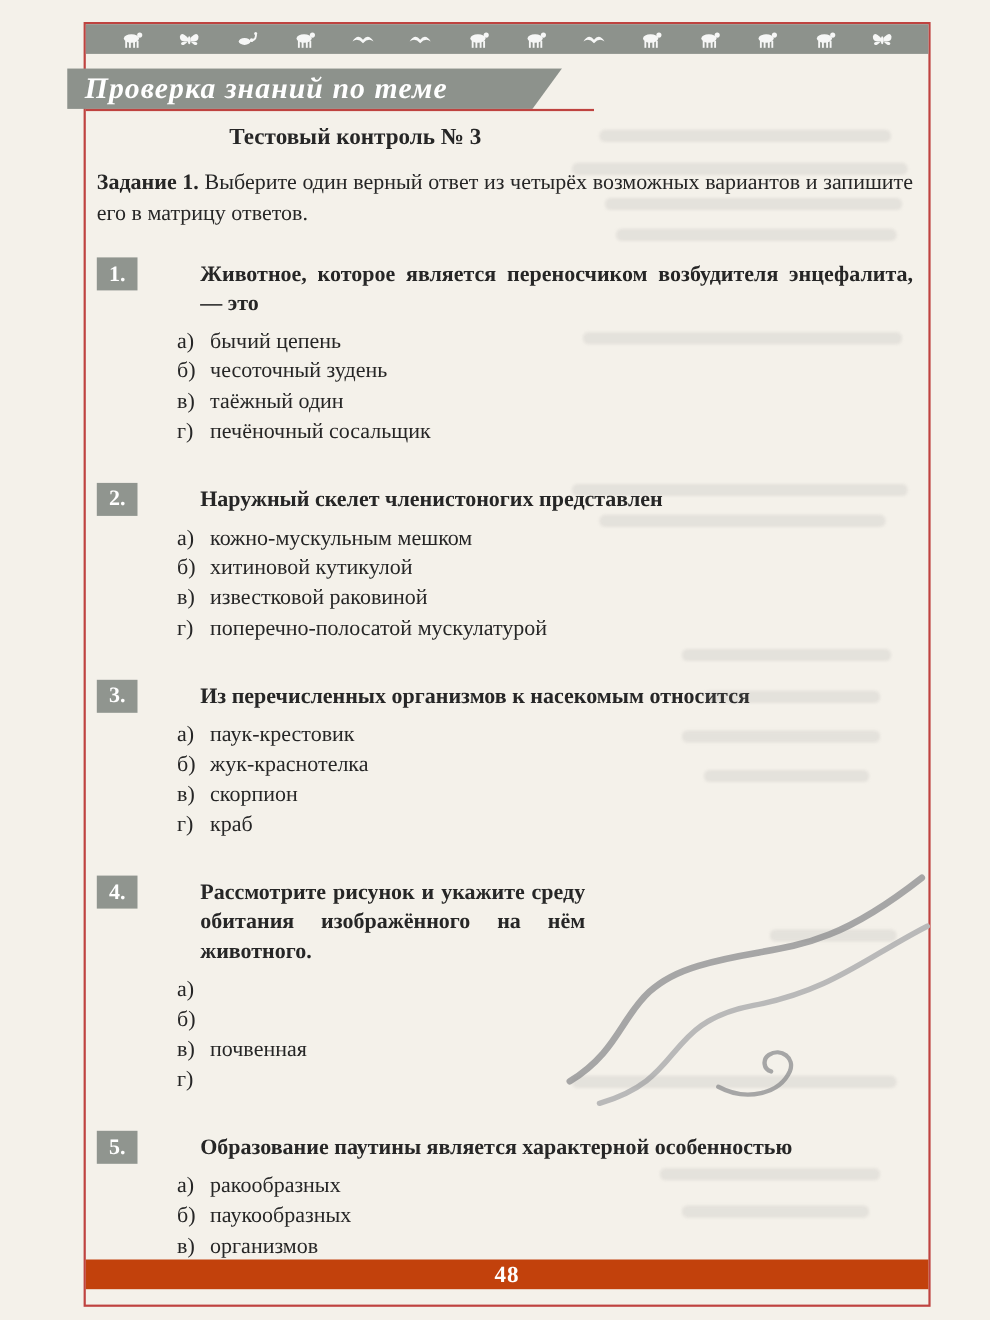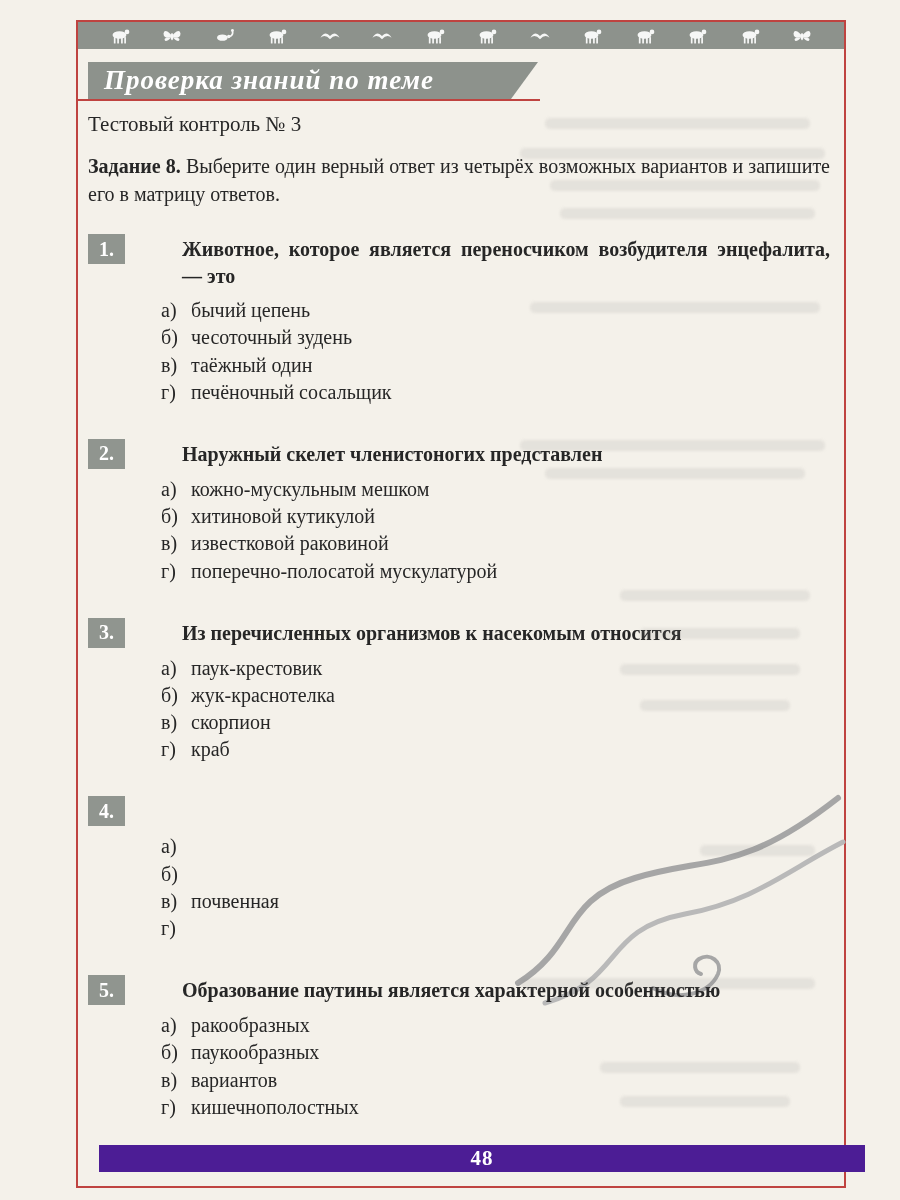--- a/index.html
+++ b/index.html
@@ -15,34 +15,34 @@
     border:2px solid #bf4340;box-sizing:border-box;pointer-events:none;
   }
   
   .top-band{
     position:absolute;left:78px;top:22px;width:766px;height:27px;
     background:#8d928c;display:flex;align-items:center;justify-content:space-evenly;
   }
   .icon svg{width:22px;height:17px;fill:#ffffff;opacity:.93;display:block;}
   
   .banner{
-    position:absolute;left:88px;top:62px;width:450px;height:37px;
+    position:absolute;left:61px;top:62px;width:450px;height:37px;
     background:#8d928c;display:flex;align-items:center;padding-left:16px;box-sizing:border-box;
     clip-path:polygon(0 0,100% 0,94% 100%,0 100%);
   }
   .banner-text{
     font-style:italic;font-weight:bold;font-size:27px;color:#ffffff;letter-spacing:1px;
   }
   .banner-line{
     position:absolute;left:78px;top:99px;width:462px;height:2px;background:#bf4340;
   }
   
   .content{position:absolute;left:88px;top:110px;width:742px;}
   .subtitle{
-    font-size:21px;font-weight:normal;margin:2px 0 0 0;width:470px;
+    font-size:21px;font-weight:bold;margin:2px 0 0 0;width:470px;text-align:center;
   }
   .intro{font-size:20px;line-height:1.38;text-align:justify;margin:16px 0 0 0;}
   .intro b{font-weight:bold;}
   
   .question{margin-top:33px;position:relative;}
   .question.first{margin-top:26px;}
   .q-head{display:flex;align-items:flex-start;}
   .q-num{
     flex:0 0 auto;width:37px;height:30px;background:#90958f;color:#ffffff;
     font-weight:bold;font-size:20px;display:flex;align-items:center;justify-content:center;
@@ -56,21 +56,21 @@
   .opt-letter{flex:0 0 auto;width:30px;}
   .opt-text{flex:1;}
   
   .with-figure .q-text{max-width:350px;flex:0 1 auto;}
   .with-figure .q-options{max-width:300px;}
   .figure{position:absolute;left:415px;top:-18px;width:350px;height:240px;}
   .figure svg{width:100%;height:100%;}
   
   .bottom-band{
     position:absolute;left:78px;top:1145px;width:766px;height:27px;
-    background:#4c1d95;display:flex;align-items:center;justify-content:center;margin-left:21px;
+    background:#c2410c;display:flex;align-items:center;justify-content:center;
   }
   .page-num{color:#ffffff;font-weight:bold;font-size:21px;letter-spacing:1px;}
   
   .bleed{
     position:absolute;height:11px;border-radius:5px;
     background:rgba(135,135,135,.14);filter:blur(1.6px);pointer-events:none;
   }
   .hidden-defs{position:absolute;width:0;height:0;overflow:hidden;}
 </style>
 </head>
@@ -181,21 +181,21 @@
 <div class="banner">
   <span class="banner-text">Проверка знаний по теме</span>
 </div>
 <div class="banner-line"></div>
 
 <div class="content">
 
   <h2 class="subtitle">Тестовый контроль № 3</h2>
 
   <p class="intro">
-    <b>Задание 8.</b>
+    <b>Задание 1.</b>
     <span>Выберите один верный ответ из четырёх возможных вариантов и запишите его в матрицу ответов.</span>
   </p>
 
   <div class="question first">
     <div class="q-head">
       <span class="q-num">1.</span>
       <div class="q-text">Животное, которое является переносчиком возбудителя энцефалита, — это</div>
     </div>
     <div class="q-options">
       <div class="option">
@@ -263,20 +263,21 @@
       <div class="option">
           <span class="opt-letter">г)</span>
           <span class="opt-text">краб</span>
         </div>
     </div>
   </div>
 
   <div class="question with-figure">
     <div class="q-head">
       <span class="q-num">4.</span>
+      <div class="q-text">Рассмотрите рисунок и укажите среду обитания изображённого на нём животного.</div>
     </div>
     <div class="q-options">
       <div class="option">
           <span class="opt-letter">а)</span>
         </div>
       <div class="option">
           <span class="opt-letter">б)</span>
         </div>
       <div class="option">
           <span class="opt-letter">в)</span>
@@ -304,21 +305,21 @@
       <div class="option">
           <span class="opt-letter">а)</span>
           <span class="opt-text">ракообразных</span>
         </div>
       <div class="option">
           <span class="opt-letter">б)</span>
           <span class="opt-text">паукообразных</span>
         </div>
       <div class="option">
           <span class="opt-letter">в)</span>
-          <span class="opt-text">вариантов</span>
+          <span class="opt-text">организмов</span>
         </div>
       <div class="option">
           <span class="opt-letter">г)</span>
           <span class="opt-text">кишечнополостных</span>
         </div>
     </div>
   </div>
 
 </div>
 

